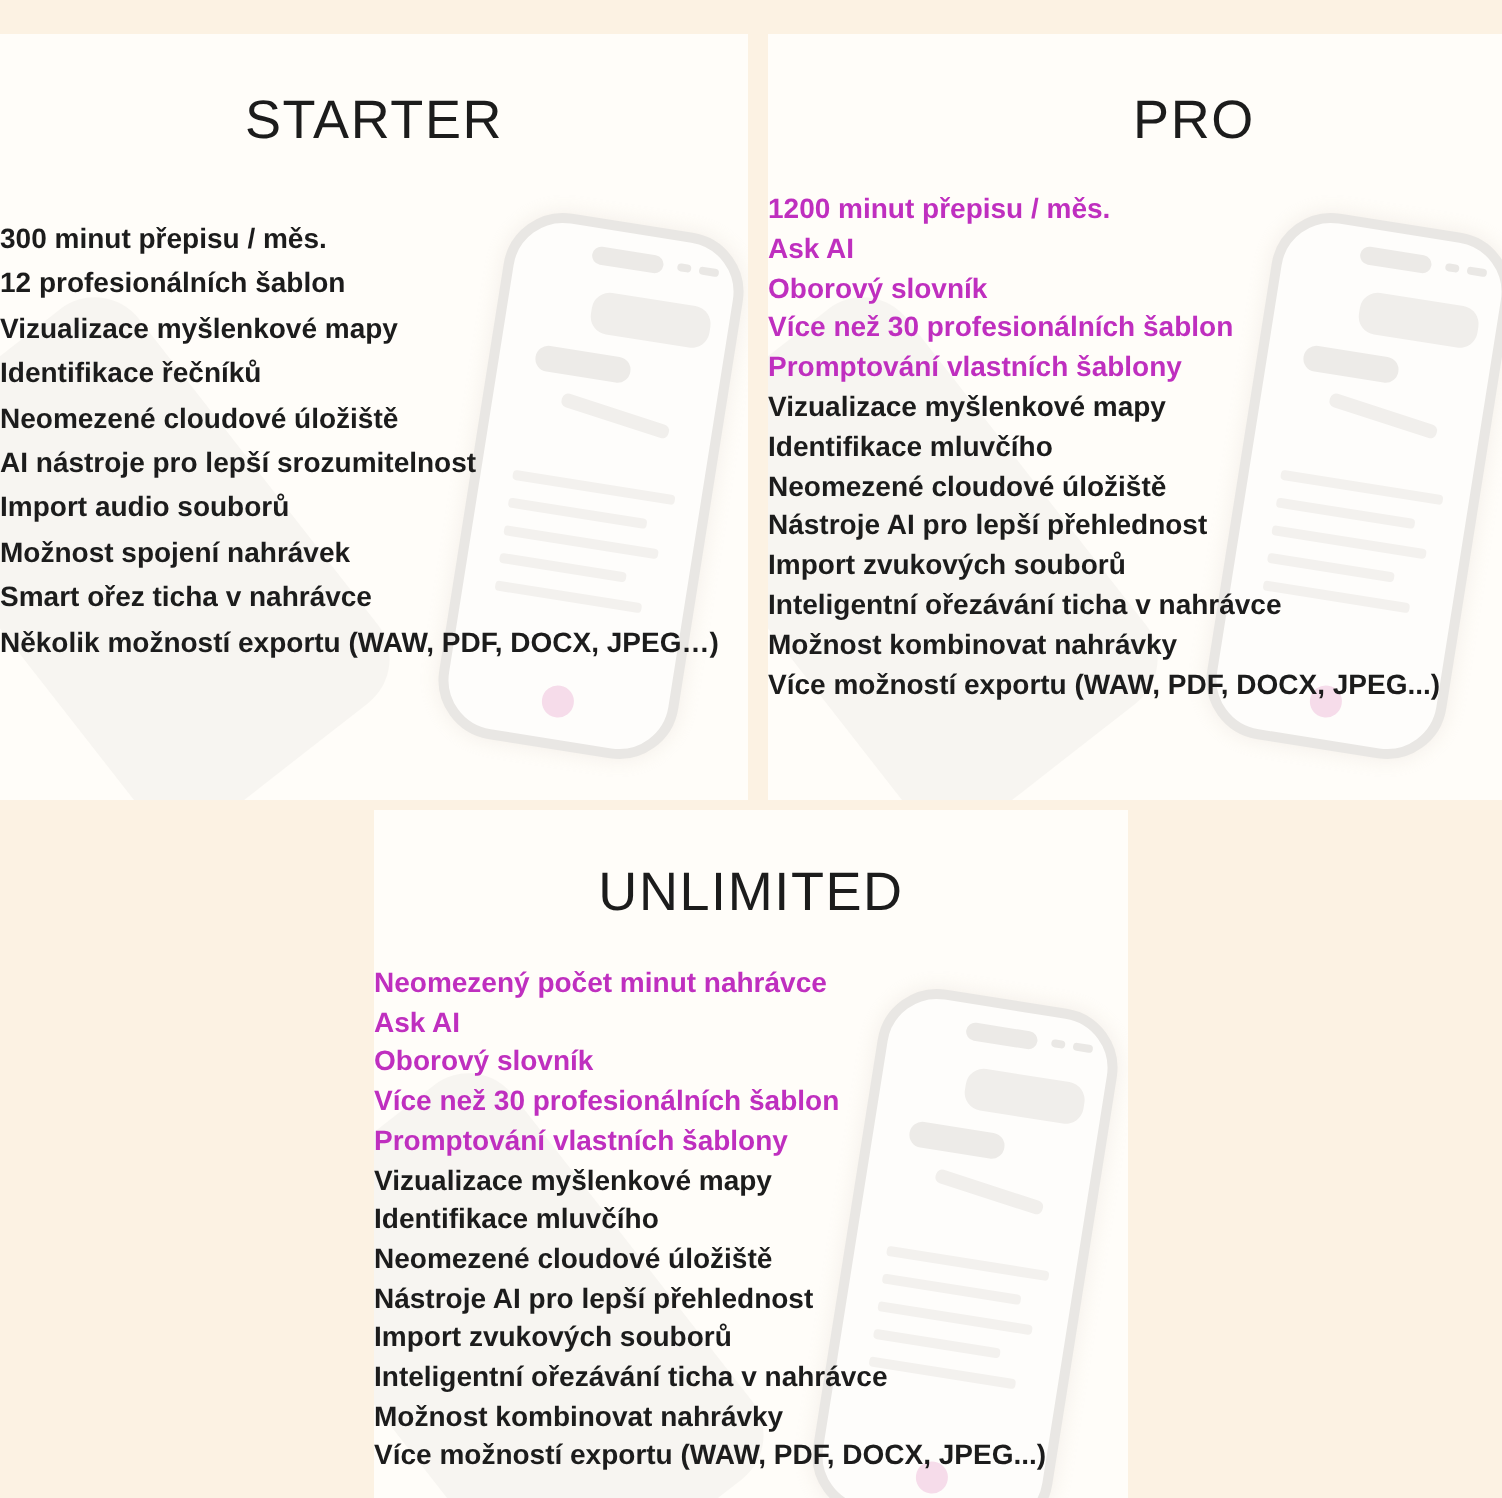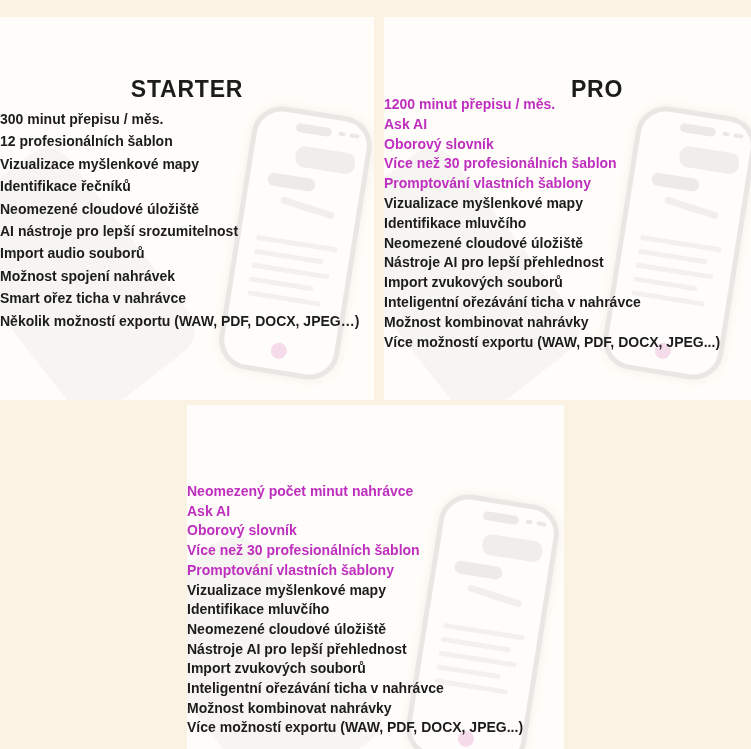--- a/index.html
+++ b/index.html
@@ -22,24 +22,23 @@
     background:var(--card);
     overflow:hidden;
   }
   .card-starter{ left:0;   top:17px;  width:374px; height:383px; }
   .card-pro    { left:384px; top:17px; width:426px; height:383px; }
   .card-unlimited{ left:187px; top:405px; width:377px; height:344px; }
 
   .title{
     position:absolute; left:0; right:0; top:28px;
     text-align:center;
-    font-size:23px; font-weight:bold; color:var(--ink);
+    font-size:27px; font-weight:normal; color:var(--ink);
     letter-spacing:0.8px;
     z-index:2;
-    margin-top:31px;
   }
   .card-unlimited .title{ top:26px; }
 
   .features{
     position:absolute; left:0; right:0;
     text-align:left;
     font-size:14px; font-weight:bold; color:var(--ink);
     z-index:2;
   }
   .card-starter .features{ top:91px; line-height:22.4px; }
@@ -184,20 +183,21 @@
         <div class="ph-pill"></div>
         <div class="ph-tag"></div>
         <div class="ph-line ph-l1"></div>
         <div class="ph-line ph-l2"></div>
         <div class="ph-line ph-l3"></div>
         <div class="ph-line ph-l4"></div>
         <div class="ph-line ph-l5"></div>
         <div class="ph-rec"></div>
       </div>
     </div>
+    <h2 class="title">UNLIMITED</h2>
     <div class="features">
         <div class="feature highlight">Neomezený počet minut nahrávce</div>
         <div class="feature highlight">Ask AI</div>
         <div class="feature highlight">Oborový slovník</div>
         <div class="feature highlight">Více než 30 profesionálních šablon</div>
         <div class="feature highlight">Promptování vlastních šablony</div>
         <div class="feature">Vizualizace myšlenkové mapy</div>
         <div class="feature">Identifikace mluvčího</div>
         <div class="feature">Neomezené cloudové úložiště</div>
         <div class="feature">Nástroje AI pro lepší přehlednost</div>

